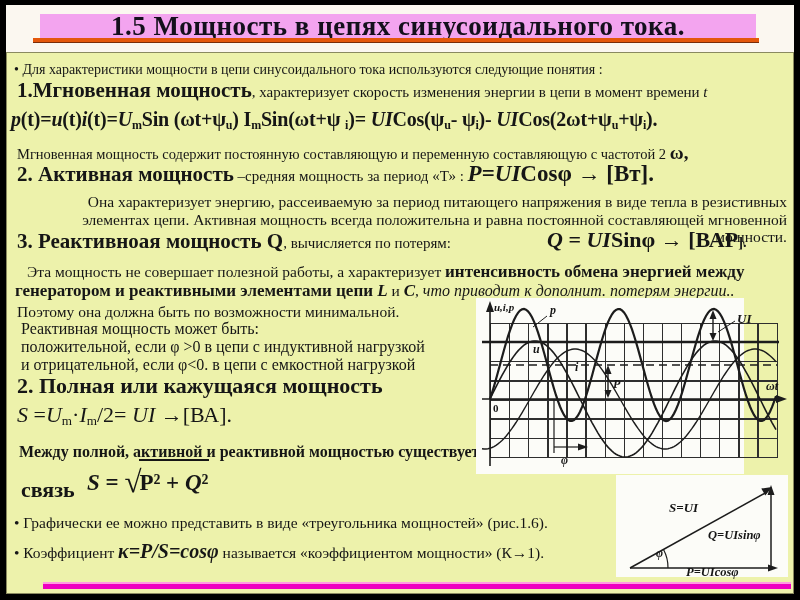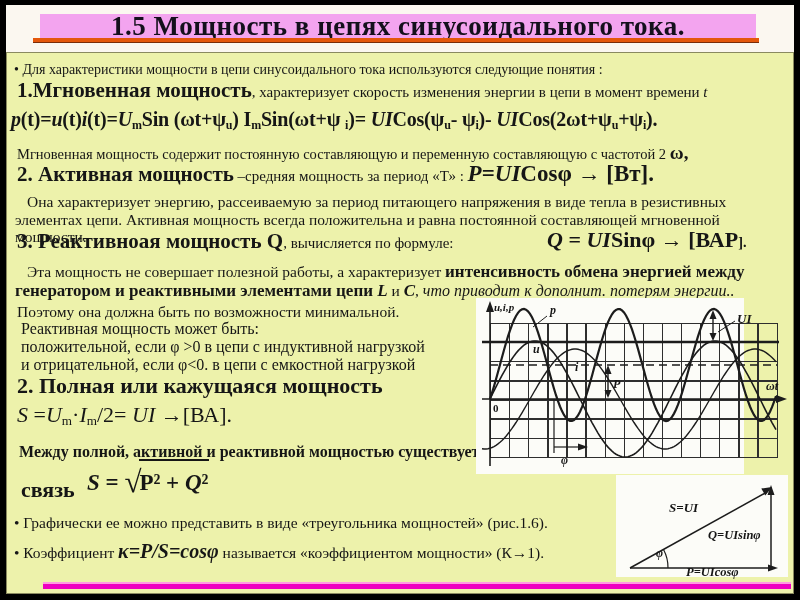--- a/index.html
+++ b/index.html
@@ -6,21 +6,21 @@
   .slide{position:relative;width:800px;height:600px;background:#000;overflow:hidden;
          font-family:"Liberation Serif",serif;color:var(--ink);}
   .top-strip{position:absolute;left:6px;top:5px;width:788px;height:47px;background:var(--stripBg);}
   .title-bar{position:absolute;left:40px;top:14px;width:716px;height:25px;background:var(--titleBg);
              text-align:center;}
   .title-text{font-weight:bold;font-size:27px;line-height:25px;letter-spacing:0.5px;color:#14101c;white-space:nowrap;}
   .title-underline{position:absolute;left:33px;top:38px;width:726px;height:4px;background:var(--underline);
                    border-bottom:1px solid #7a2c08;}
   .body{position:absolute;left:6px;top:52px;width:788px;height:542px;background:var(--bodyBg);
         border:1px solid #8a8a60;box-sizing:border-box;}
-  .txt{position:absolute;white-space:nowrap;line-height:1.22;}
+  .txt{position:absolute;white-space:nowrap;line-height:1.22;text-align:right;}
   .wrap{white-space:normal;}
   
   .i{font-style:italic}
   .sub{font-size:60%;vertical-align:-18%;}
   .small{font-size:65%;}
   .h21{font-size:21px;font-weight:bold}
   .h22{font-size:22px;font-weight:bold}
   .s15{font-size:15px;font-weight:normal}
   .s155{font-size:15.5px;font-weight:normal}
   .s16{font-size:16px;font-weight:normal}
@@ -81,21 +81,21 @@
   </div>
   <div class="title-underline"></div>
 
   <div class="body">
     <div class="txt" id="ln-intro"><span>• Для характеристики мощности в цепи синусоидального тока используются следующие  понятия :</span></div>
     <div class="txt" id="ln-s1h"><span class="h21">1.Мгновенная мощность</span><span class="s15">, характеризует скорость изменения энергии  в цепи в  момент времени </span><span class="s15 i">t</span></div>
     <div class="txt" id="ln-s1f"><span class="i">p</span><span>(t)=</span><span class="i">u</span><span>(t)</span><span class="i">i</span><span>(t)=</span><span class="i">U</span><span class="sub">m</span><span>Sin (ωt+ψ</span><span class="sub">u</span><span>) I</span><span class="sub">m</span><span>Sin(ωt+ψ </span><span class="sub">i</span><span>)= </span><span class="i">UI</span><span>Cos(ψ</span><span class="sub">u</span><span>- ψ</span><span class="sub">i</span><span>)- </span><span class="i">UI</span><span>Cos(2ωt+ψ</span><span class="sub">u</span><span>+ψ</span><span class="sub">i</span><span>).</span></div>
     <div class="txt" id="ln-s1n"><span>Мгновенная мощность содержит постоянную составляющую и переменную составляющую с частотой 2 </span><span class="w19">ω,</span></div>
     <div class="txt" id="ln-s2h"><span class="h21">2. Активная  мощность</span><span class="s15"> –средняя мощность за период «Т» : </span><span class="fm23 i">P</span><span class="fm23">=</span><span class="fm23 i">UI</span><span class="fm23">Cosφ</span><span class="fm23"> →  [Вт].</span></div>
     <div class="txt wrap" id="ln-s2p"><span>Она характеризует энергию, рассеиваемую за период питающего напряжения в виде тепла в резистивных элементах цепи. Активная мощность всегда положительна и равна постоянной составляющей мгновенной мощности.</span></div>
-    <div class="txt" id="ln-s3h"><span class="h21">3. Реактивноая мощность Q</span><span class="s15">, вычисляется по формуле:</span></div>
+    <div class="txt" id="ln-s3h"><span class="h21">3. Реактивноая мощность Q</span><span class="s15">, вычисляется по потерям:</span></div>
     <div class="txt" id="ln-s3f"><span class="i">Q</span><span> = </span><span class="i">UI</span><span>Sinφ  → [ВАР</span><span class="small">].</span></div>
     <div class="txt" id="ln-s3p1"><span class="s155">Эта мощность не совершает полезной работы, а характеризует </span><span class="b17">интенсивность обмена энергией между</span></div>
     <div class="txt" id="ln-s3p2"><span class="b17">генератором и реактивными элементами цепи </span><span class="i17">L</span><span class="s155"> и </span><span class="i17">C</span><span class="s155">, </span><span class="i16">что приводит к дополнит. потерям энергии..</span></div>
     <div class="txt" id="ln-s3p3"><span class="s155">Поэтому она должна быть по возможности минимальной.</span></div>
     <div class="txt" id="ln-qmb"><span class="s16">Реактивная мощность может быть:</span></div>
     <div class="txt" id="ln-qpos"><span class="s16"> положительной, если φ &gt;0 в цепи с индуктивной нагрузкой</span></div>
     <div class="txt" id="ln-qneg"><span class="s16">и отрицательной, если φ&lt;0. в цепи с емкостной нагрузкой</span></div>
     <div class="txt" id="ln-s4h"><span class="h22">2. Полная или кажущаяся мощность</span></div>
     <div class="txt" id="ln-s4f"><span class="i">S</span><span> =</span><span class="i">U</span><span class="sub">m</span><span>·</span><span class="i">I</span><span class="sub">m</span><span>/2= </span><span class="i">UI</span><span> →[ВА].</span></div>
     <div class="txt" id="ln-rel"><span>Между полной, активной и реактивной мощностью существует</span></div>

